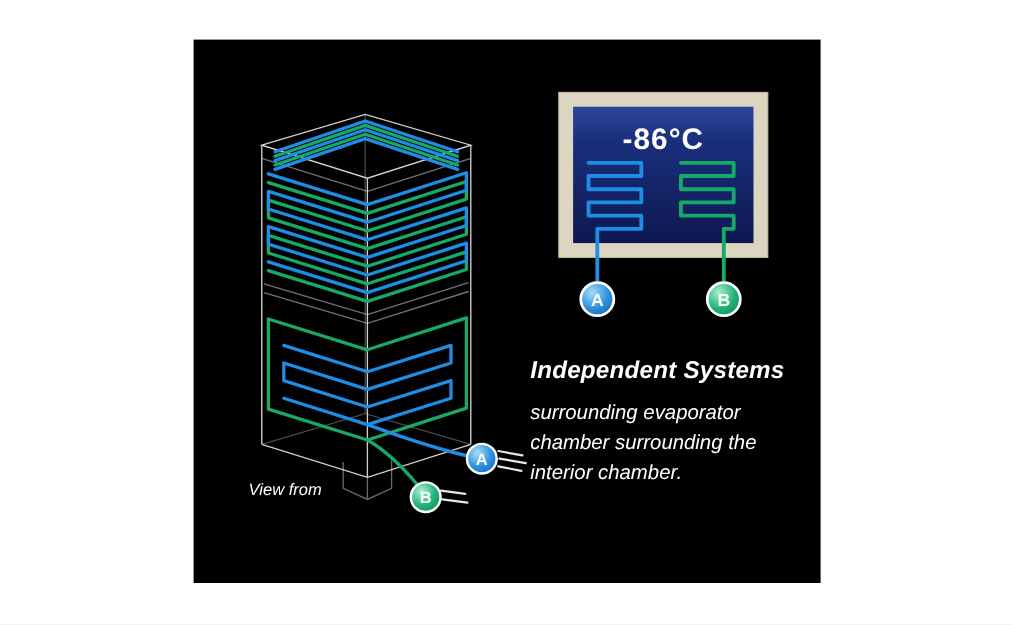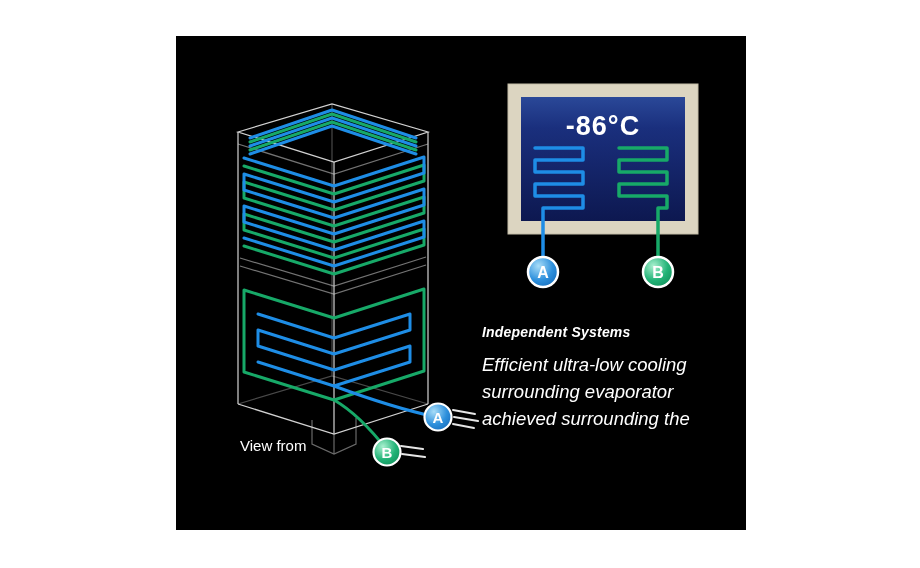--- a/index.html
+++ b/index.html
@@ -4,24 +4,24 @@
 <style>
   * { margin:0; padding:0; box-sizing:border-box; }
   html,body { width:920px; height:568px; background:#ffffff; overflow:hidden;
               font-family:"Liberation Sans", sans-serif; }
   .panel { position:absolute; left:176px; top:36px; width:570px; height:494px; background:#000000; }
 
   .freezer  { position:absolute; left:34px;  top:34px; }
   .display  { position:absolute; left:320px; top:40px; }
 
   .caption { position:absolute; left:50px; top:400px; color:#ffffff;
-             font-size:15px; line-height:20px;margin-left:14px; }
+             font-style:italic; font-size:15px; line-height:20px; }
 
   .info { position:absolute; left:306px; top:288px; width:262px; color:#ffffff; font-style:italic; }
-  .info-title { font-size:14px; font-weight:700; margin-bottom:11px; letter-spacing:0.2px; }
+  .info-title { font-size:22px; font-weight:700; margin-bottom:11px; letter-spacing:0.2px; }
   .info-line  { font-size:18.5px; line-height:27px; }
 
   
   .cb  { stroke:#1e8de6; stroke-width:3;   fill:none; }
   .cg  { stroke:#17a968; stroke-width:3;   fill:none; }
   .cb2 { stroke:#1e8de6; stroke-width:3.5; fill:none; stroke-linejoin:round; stroke-linecap:round; }
   .cg2 { stroke:#17a968; stroke-width:3.5; fill:none; stroke-linejoin:round; stroke-linecap:round; }
 
   .badge-letter  { font:700 15px "Liberation Sans", sans-serif; fill:#ffffff; text-anchor:middle; }
   .badge-letter2 { font:700 16px "Liberation Sans", sans-serif; fill:#ffffff; text-anchor:middle; }
@@ -121,18 +121,18 @@
       <text x="47" y="202" class="badge-letter2">A</text>
     </g>
     <g>
       <circle cx="162" cy="196" r="15" fill="url(#gB2)" stroke="#ffffff" stroke-width="2.5"></circle>
       <text x="162" y="202" class="badge-letter2">B</text>
     </g>
   </svg>
 
   <div class="info">
     <div class="info-title">Independent Systems</div>
-    <div class="info-line">Efficient ultra-low cooling</div>
     <div class="info-line">surrounding evaporator</div>
-    <div class="info-line">achieved surrounding the</div>
+    <div class="info-line">chamber surrounding the</div>
+    <div class="info-line">interior chamber.</div>
   </div>
 
 </div>
 
 </body></html>

